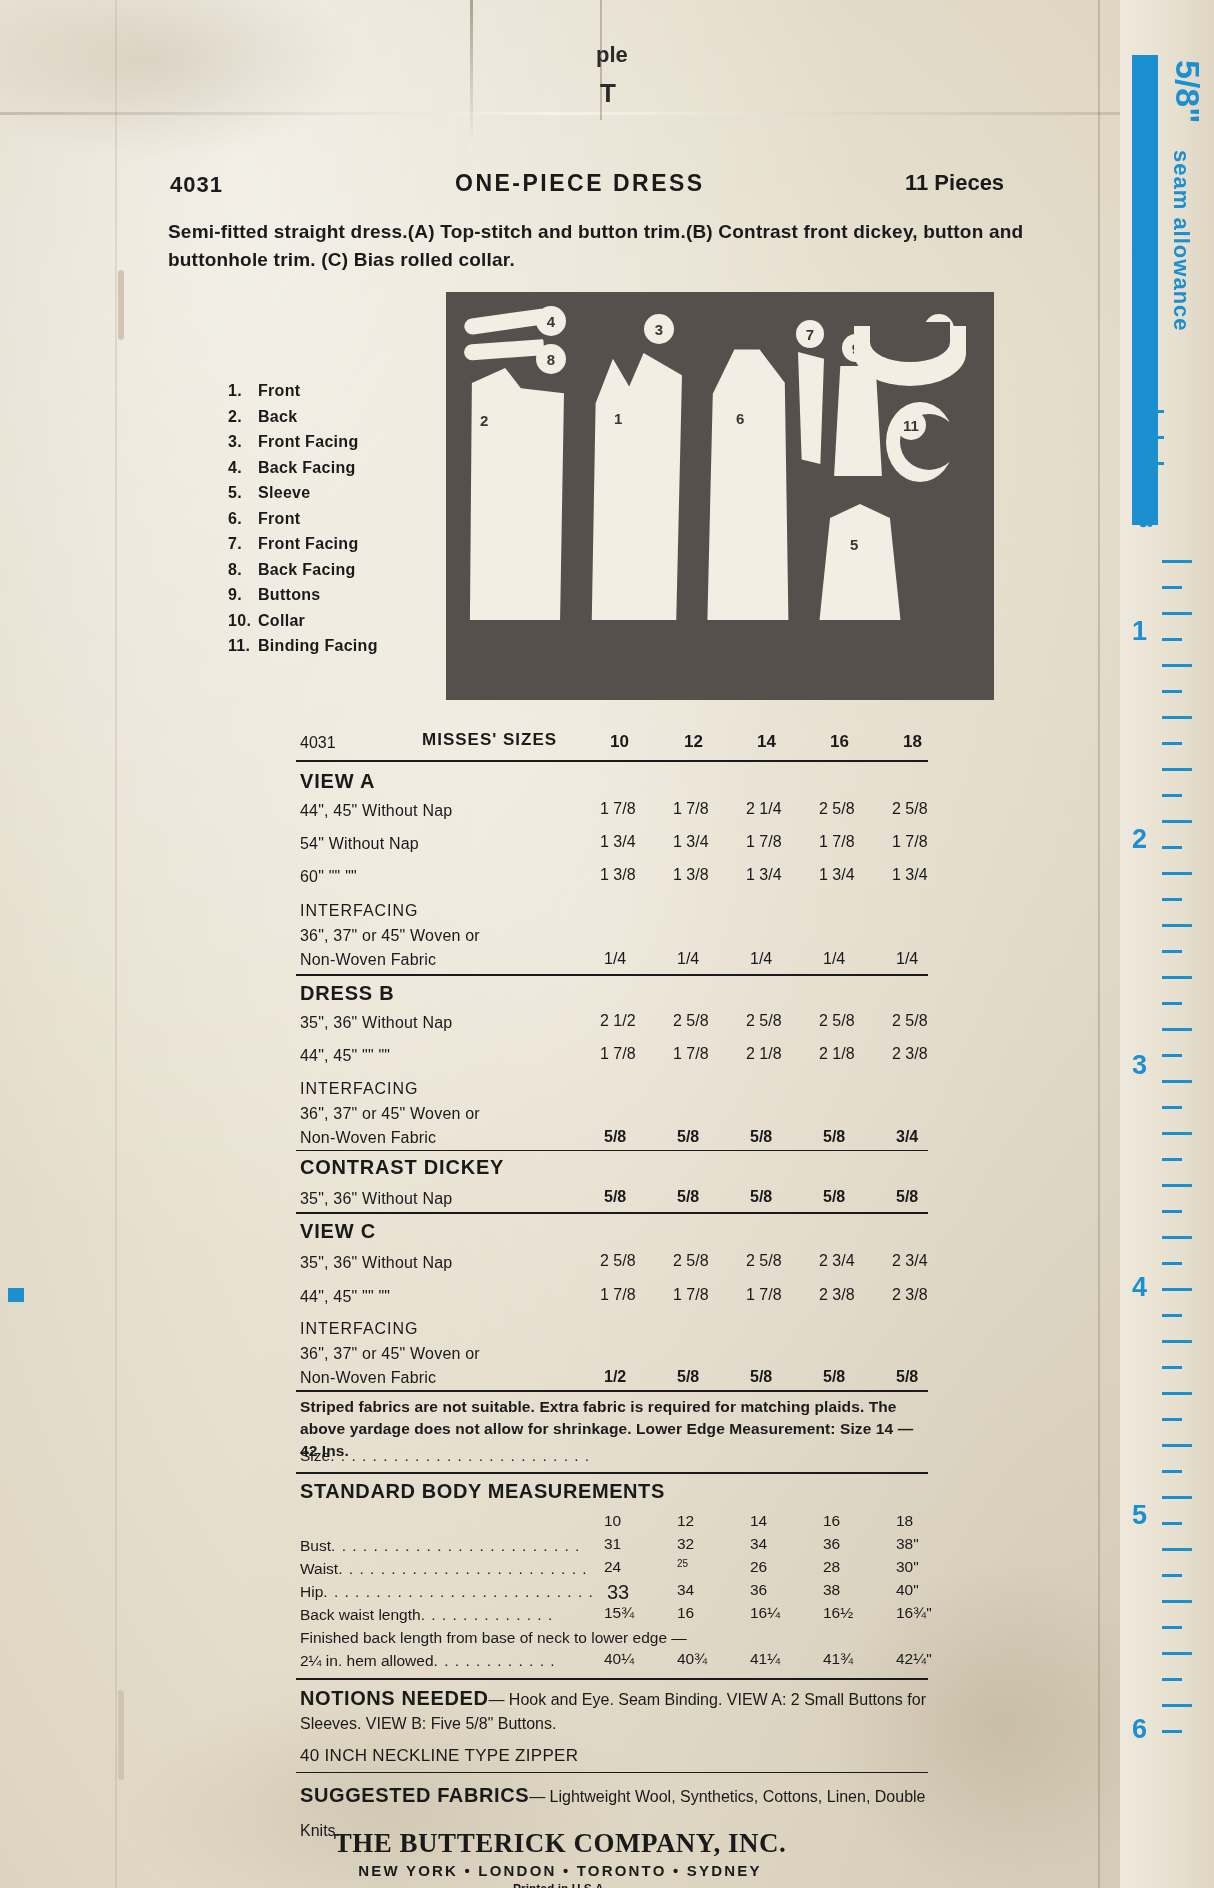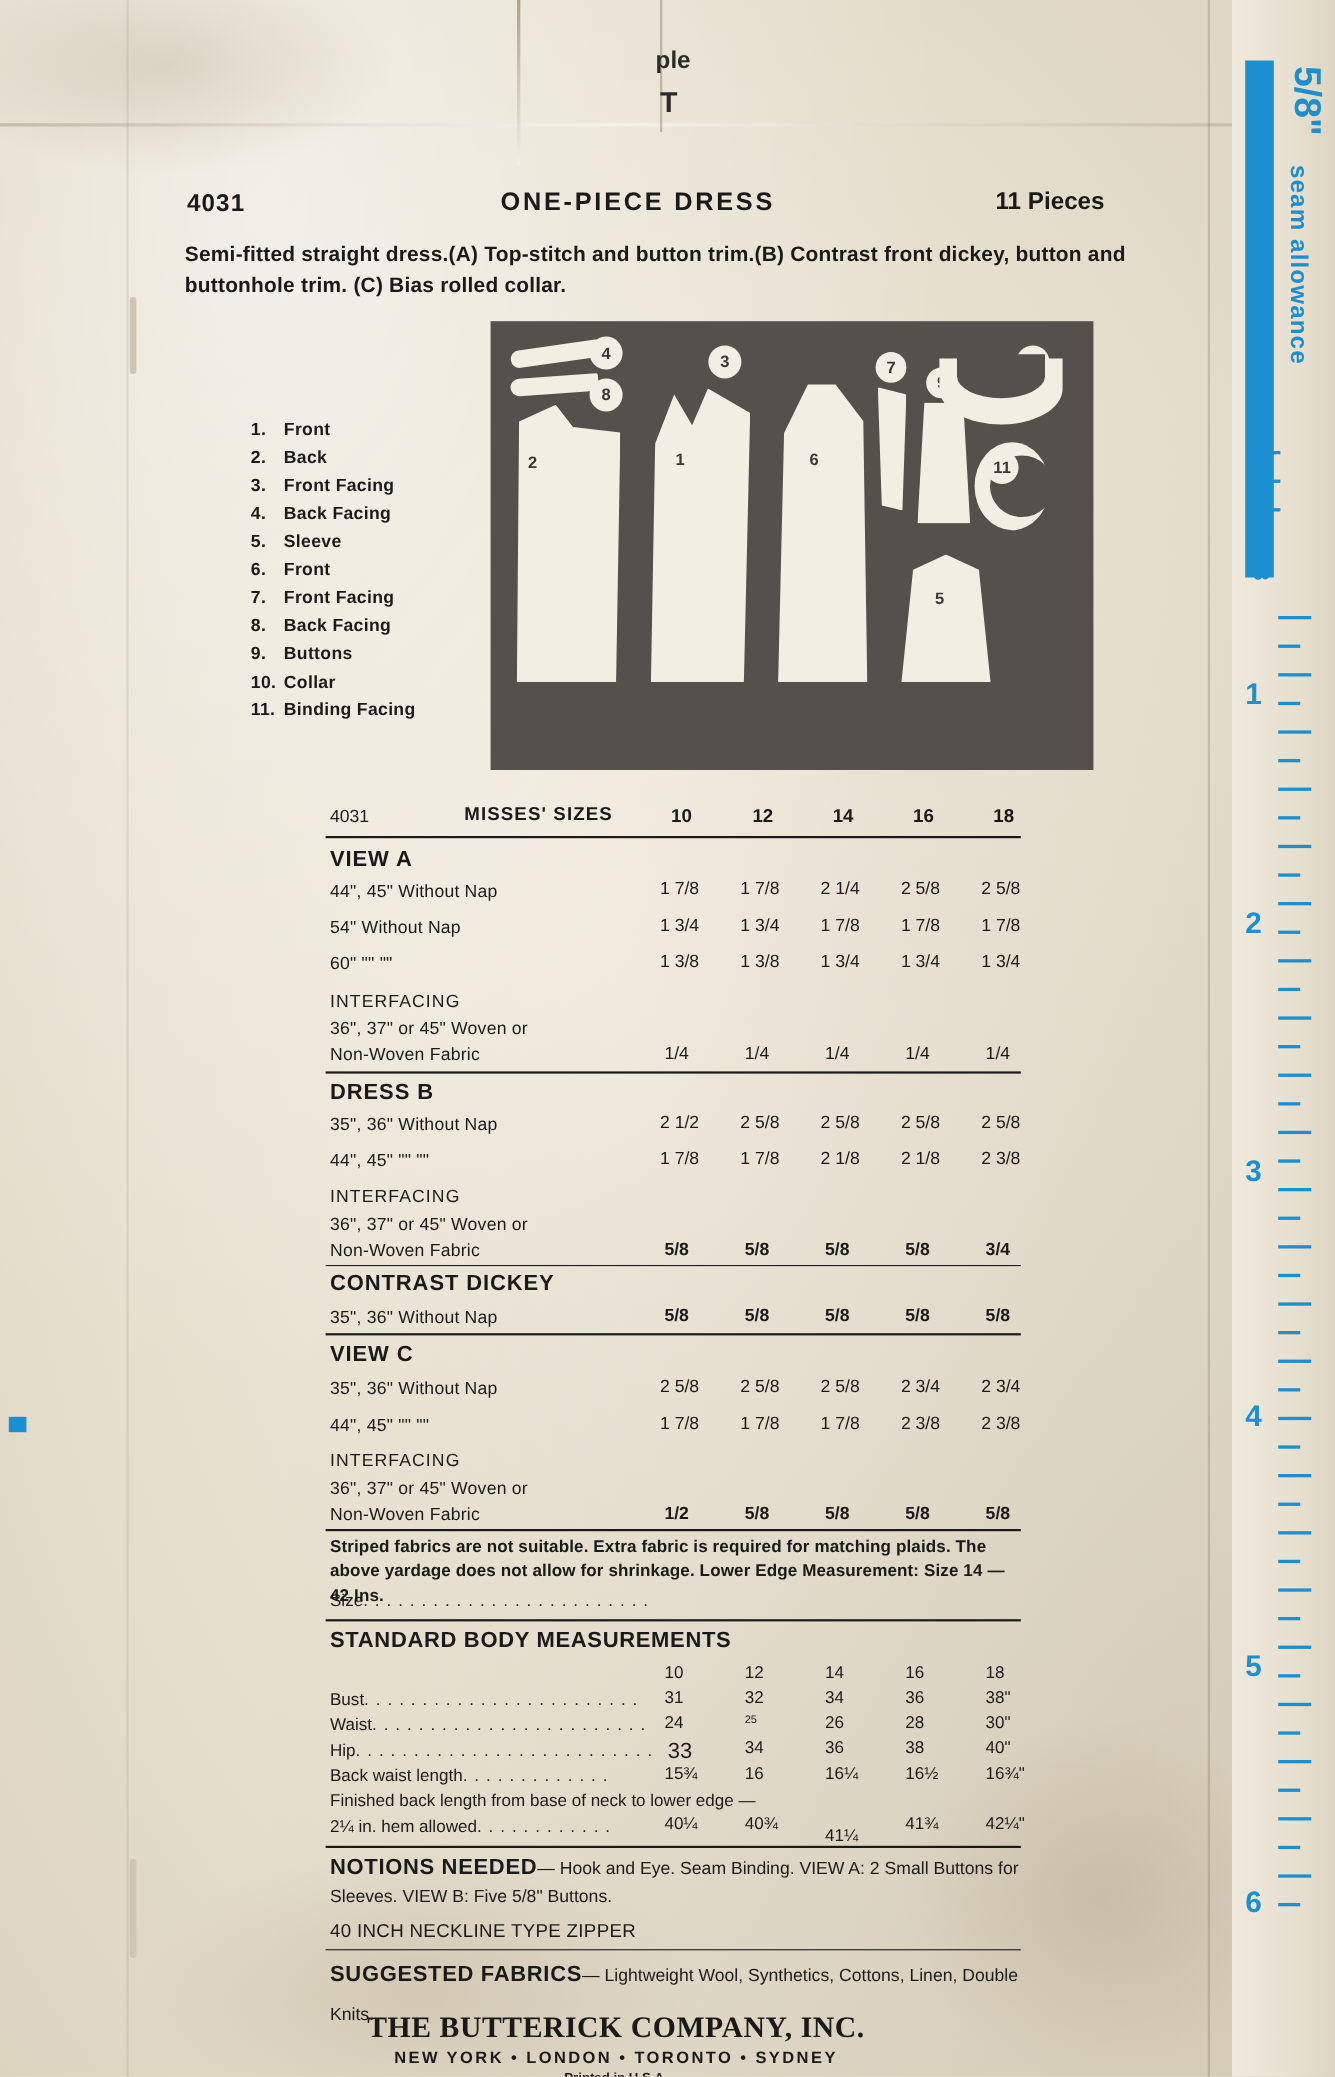--- a/index.html
+++ b/index.html
@@ -325,21 +325,21 @@
   <div class="cell" style="left:823px;top:1604px;font-size:15.5px;">16½</div>
   <div class="cell" style="left:896px;top:1604px;font-size:15.5px;">16¾"</div>
 
   <div class="sbm" style="left:300px;top:1627px;">Finished back length from base of neck to lower edge —</div>
 
   <div class="sbm" style="left:300px;top:1650px;">
     <span>2¼ in. hem allowed</span><span class="dots">. . . . . . . . . . . .</span>
   </div>
   <div class="cell" style="left:604px;top:1650px;font-size:15.5px;">40¼</div>
   <div class="cell" style="left:677px;top:1650px;font-size:15.5px;">40¾</div>
-  <div class="cell" style="left:750px;top:1650px;font-size:15.5px;margin-top:11px;">41¼</div>
+  <div class="cell" style="left:750px;top:1650px;font-size:15.5px;">41¼</div>
   <div class="cell" style="left:823px;top:1650px;font-size:15.5px;">41¾</div>
   <div class="cell" style="left:896px;top:1650px;font-size:15.5px;">42¼"</div>
 
   <div class="rule" style="left:296px;top:1678px;width:632px;"></div>
 
   <div class="notions" style="left:300px;top:1686px;width:626px;">
     <span style="font-size:20px;font-weight:bold;letter-spacing:.6px;">NOTIONS NEEDED</span><span style="font-size:16px;">—  Hook and Eye. Seam Binding. VIEW A: 2 Small Buttons for Sleeves. VIEW B: Five 5/8" Buttons.</span>
   </div>
   <div class="notions" style="left:300px;top:1744px;font-size:17px;letter-spacing:.3px;">40 INCH NECKLINE TYPE ZIPPER</div>
   <div class="rule" style="left:296px;top:1772px;width:632px;height:1px;"></div>

